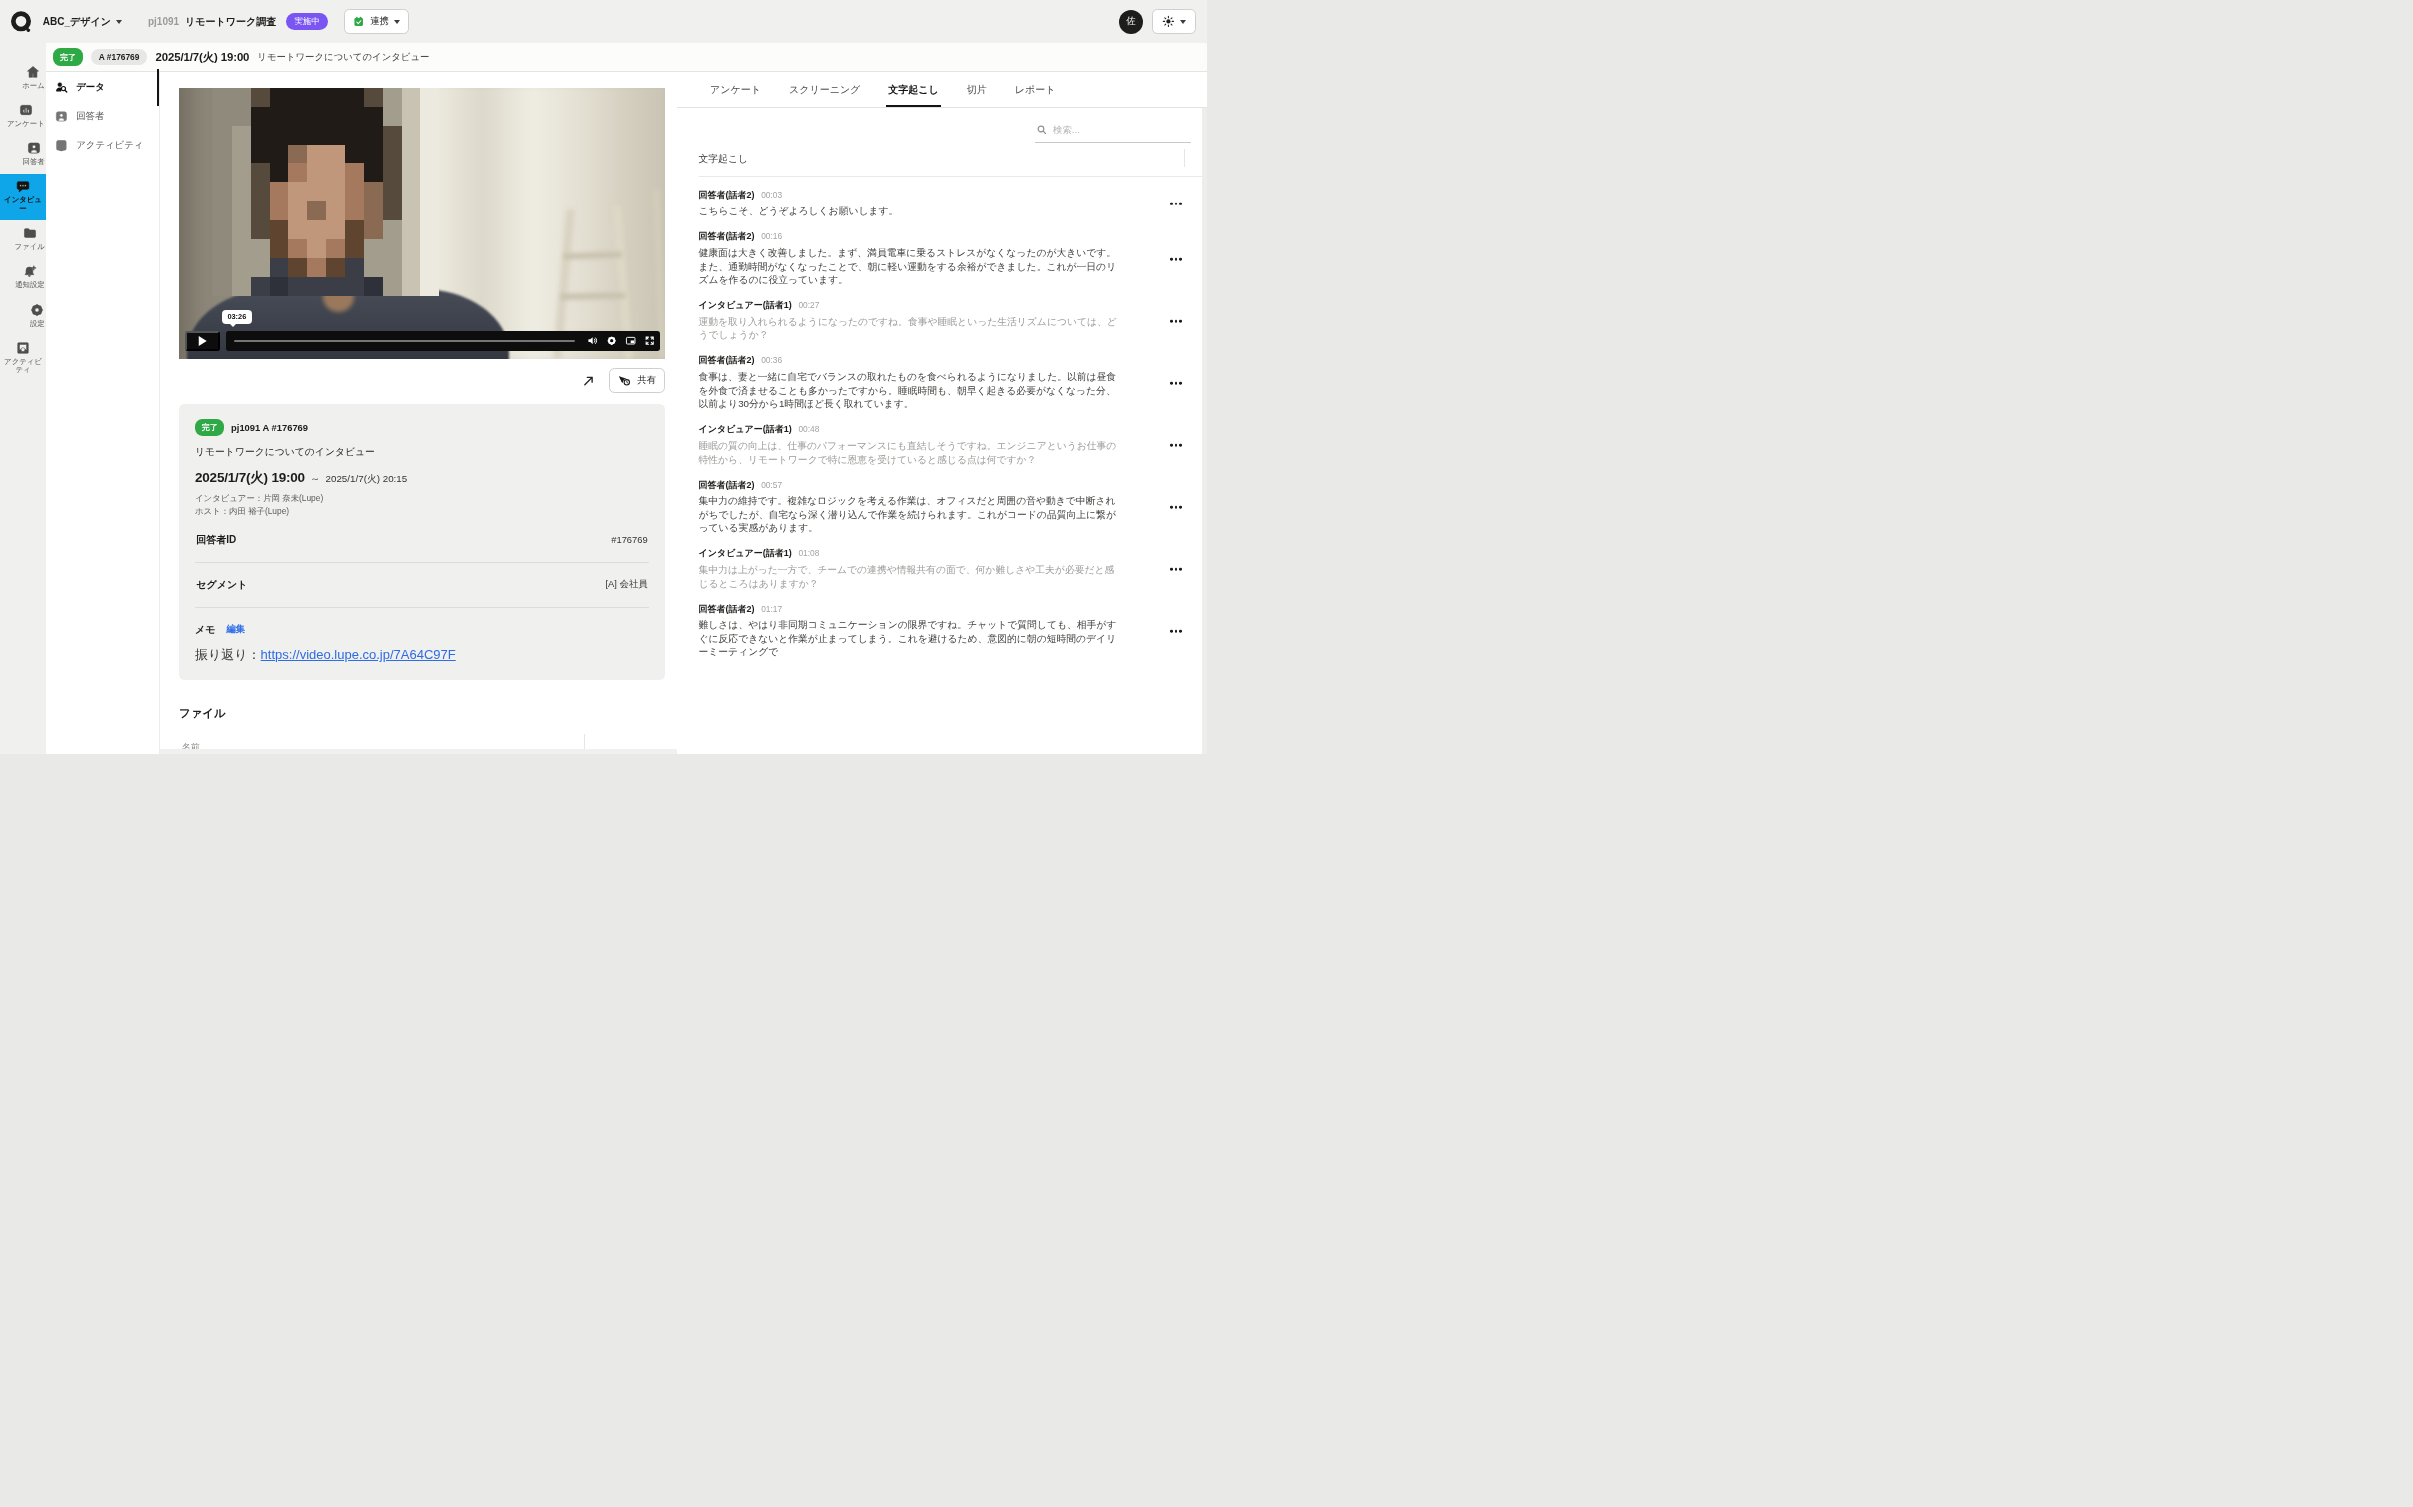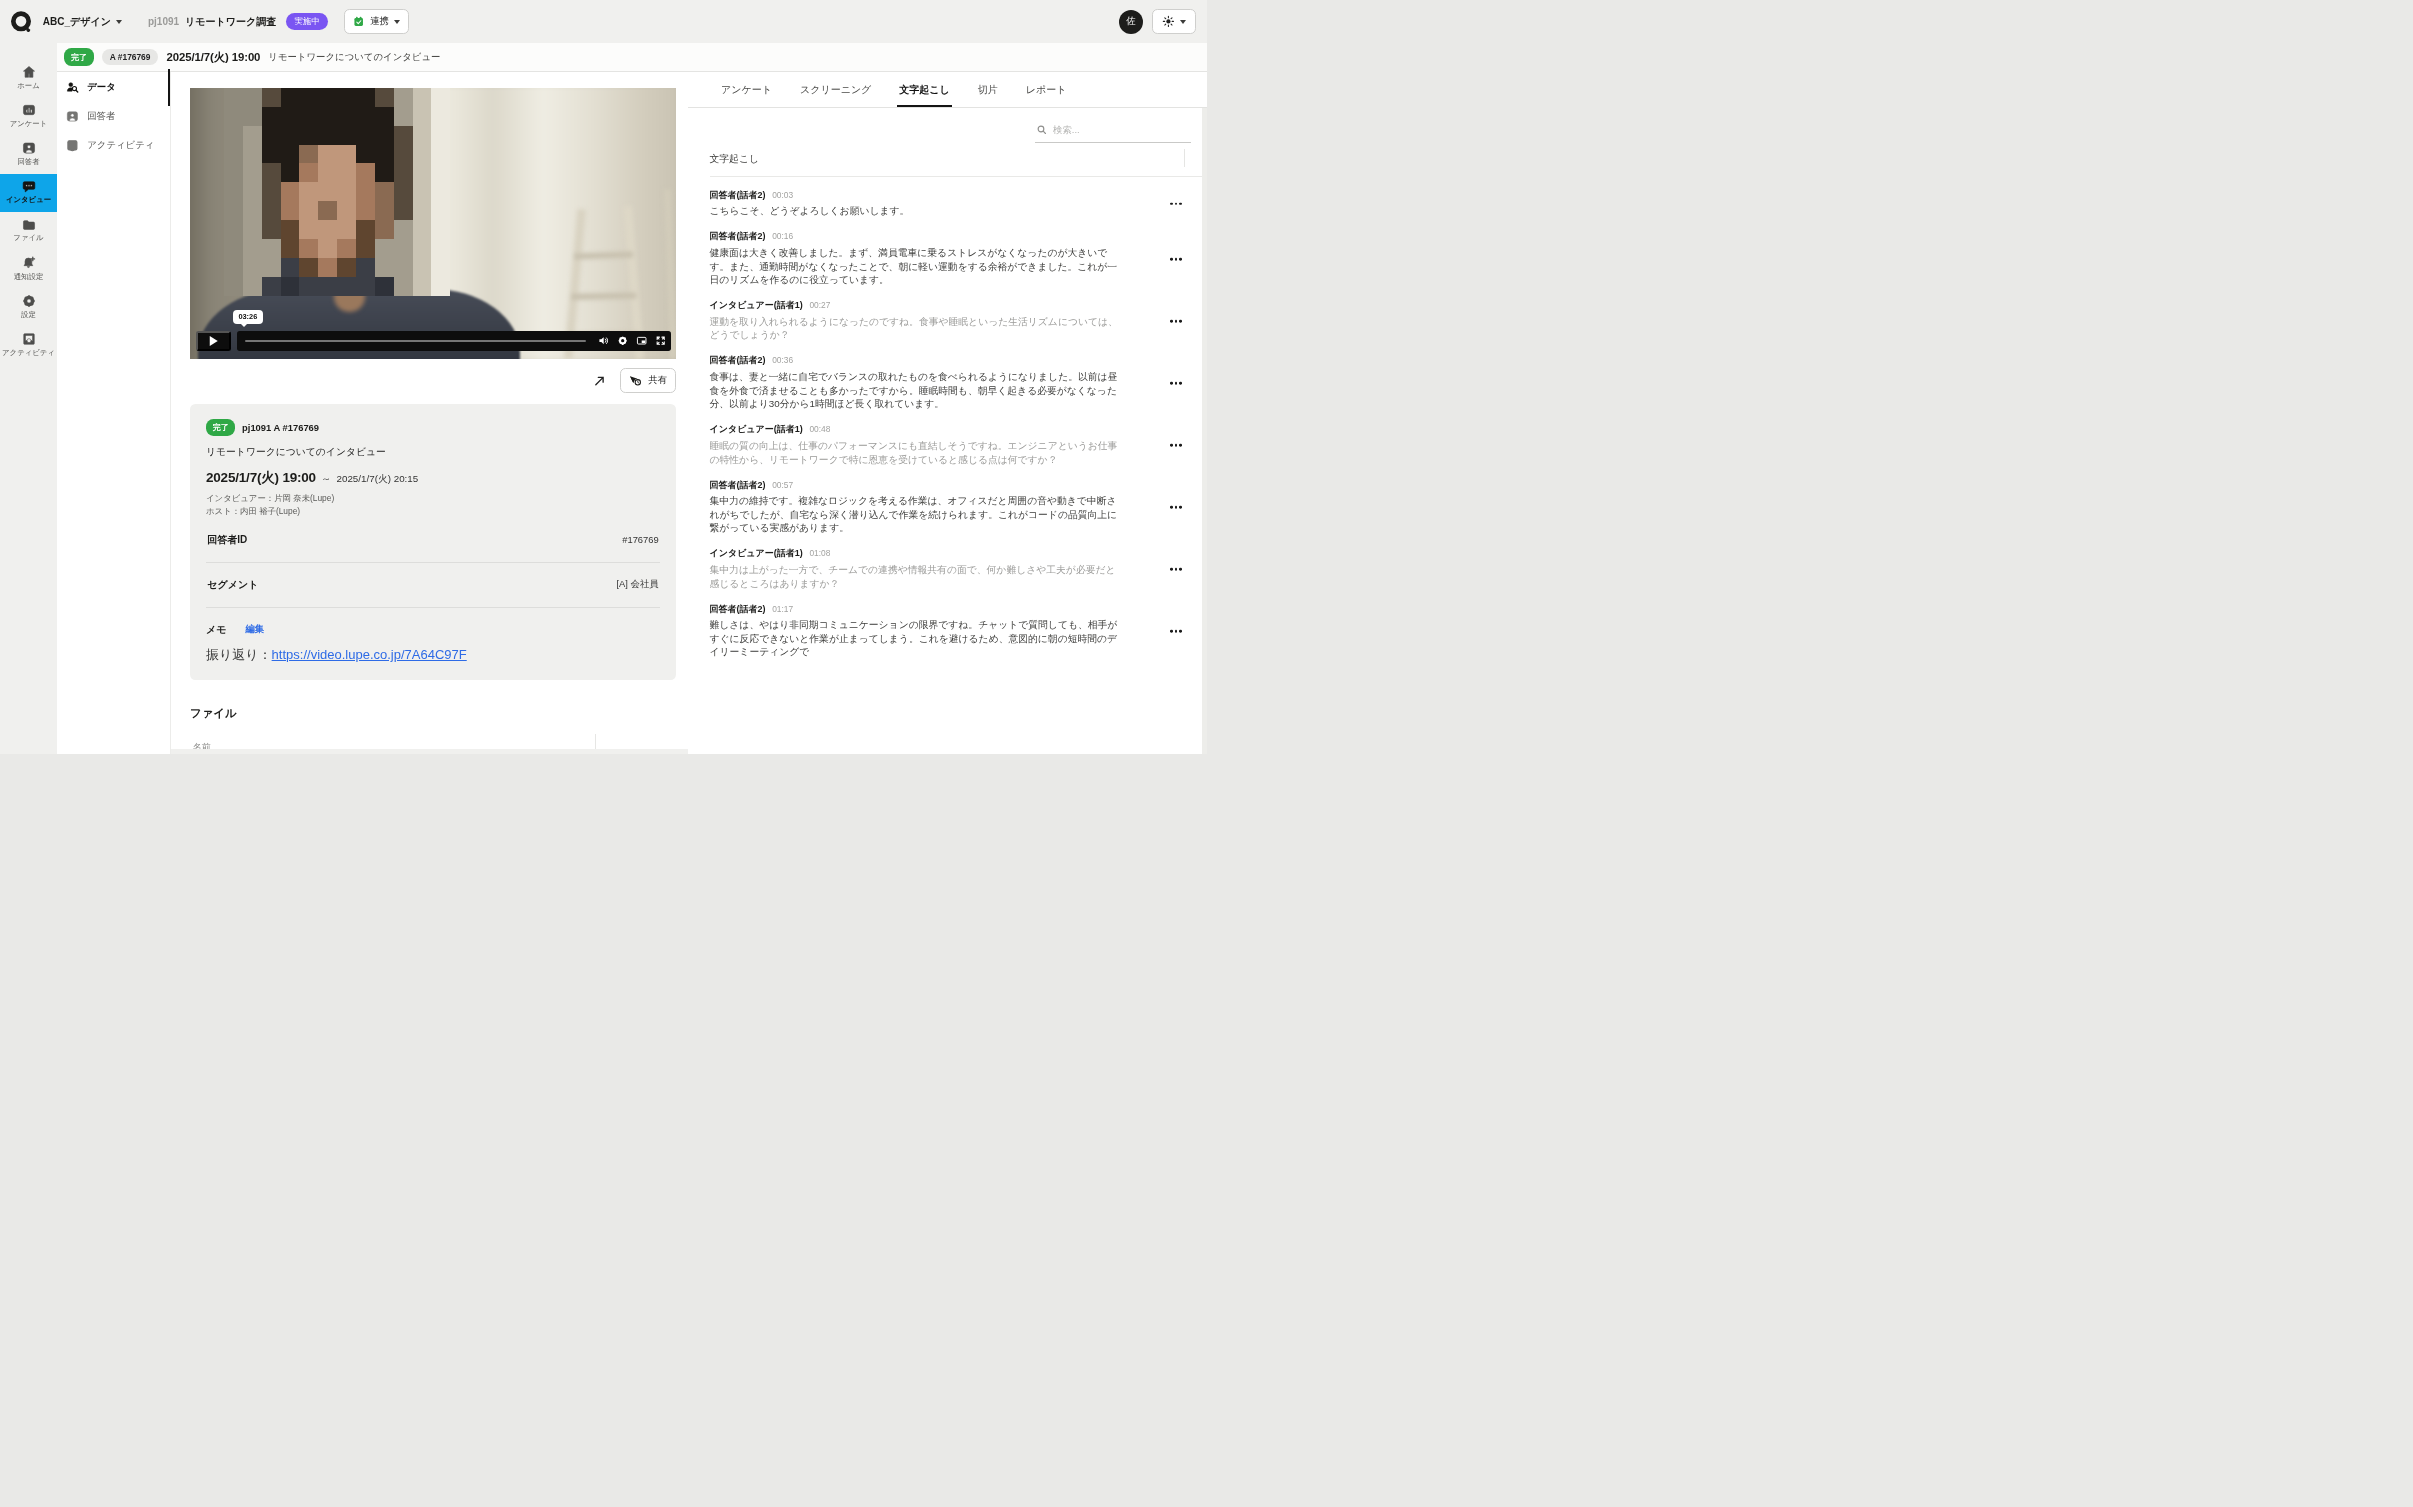--- a/index.html
+++ b/index.html
@@ -16,21 +16,21 @@
   .proj .pname { font-weight:bold; }
   .badge-running { margin-left:9.4px; background:#7a55f2; color:#fff; font-size:8.4px; padding:3.4px 8.8px; border-radius:673px; }
   .btn { display:flex; align-items:center; gap:5.4px; background:#fff; border:0.7px solid #cfcfcd; border-radius:5.4px; height:25px; padding:0 8px; font-size:9.4px; color:#222; cursor:pointer; }
   .integration { margin-left:16px; }
   .topbar-right { margin-left:auto; display:flex; align-items:center; gap:9.4px; }
   .avatar { width:24px; height:24px; border-radius:50%; background:#1d1d1b; color:#fff; font-size:9.4px; display:flex; align-items:center; justify-content:center; }
   .theme-btn { width:44px; justify-content:center; }
 
   
   .shell { display:flex; height:711px; }
-  .rail { width:57px; flex:none; background:#f0f0ee; padding-top:16px; display:flex; flex-direction:column; }
+  .rail { width:46px; flex:none; background:#f0f0ee; padding-top:16px; display:flex; flex-direction:column;align-items:flex-end; }
   .rail-item { display:flex; flex-direction:column; align-items:center; gap:2.7px; padding:6px 1.3px 6.7px; cursor:pointer; }
   .rail-item .ric { width:14px; height:14px; }
   .rail-item .ric svg { width:14px; height:14px; fill:#4e4e4c; }
   .rail-item .rlb { font-size:7.4px; line-height:8.8px; color:#57575"5"; color:#575755; text-align:center; }
   .rail-item.active { background:#0ea5e9;font-weight:bold; }
   .rail-item.active .rlb { color:#141412; }
   .rail-item.active .ric svg { fill:#141412; }
 
   .page { flex:1; display:flex; flex-direction:column; min-width:0; }
   .page-header { height:29px; background:#fcfcfb; border-bottom:0.7px solid #e4e4e2; display:flex; align-items:center; padding-left:7.4px; gap:8px; flex:none; }
@@ -77,21 +77,21 @@
   .c-title { font-size:9.8px; margin-top:10px; color:#222; }
   .c-dates { margin-top:9.4px; display:flex; align-items:baseline; gap:5.4px; }
   .c-start { font-size:13.5px; font-weight:bold; letter-spacing:-0.2px; }
   .c-end { font-size:9.8px; color:#333; }
   .c-person { font-size:8.4px; color:#5a5a58; margin-top:6px; line-height:11.4px; }
   .crow { display:flex; justify-content:space-between; align-items:center; padding:15px 1.3px; border-bottom:0.7px solid #dddddb; }
   .crow:first-of-type { margin-top:6.7px; }
   .crow .cl { font-size:10px; font-weight:bold; }
   .crow .cv { font-size:9.4px; color:#333; }
   .memo { margin-top:15px; }
-  .memo-head { display:flex; align-items:center; gap:19px; }
+  .memo-head { display:flex; align-items:center; gap:11px; }
   .memo-head .cl { font-size:10px; font-weight:bold; }
   .link { color:#2e6be6; text-decoration:none; cursor:pointer; }
   .memo-edit { font-size:9.4px; font-weight:bold; }
   .memo-body { margin-top:9.4px; font-size:13px; color:#333; }
   .memo-body a { text-decoration:underline; }
 
   .files { margin-top:25.6px; width:486px; }
   .files-h { font-size:11.4px; font-weight:bold; }
   .ftable-head { margin-top:13.5px; display:flex; border-bottom:1.3px solid #dcdcda; }
   .ftable-head .fc1 { flex:1; font-size:9px; color:#8a8a88; padding:6.7px 2.7px 10.8px; }

